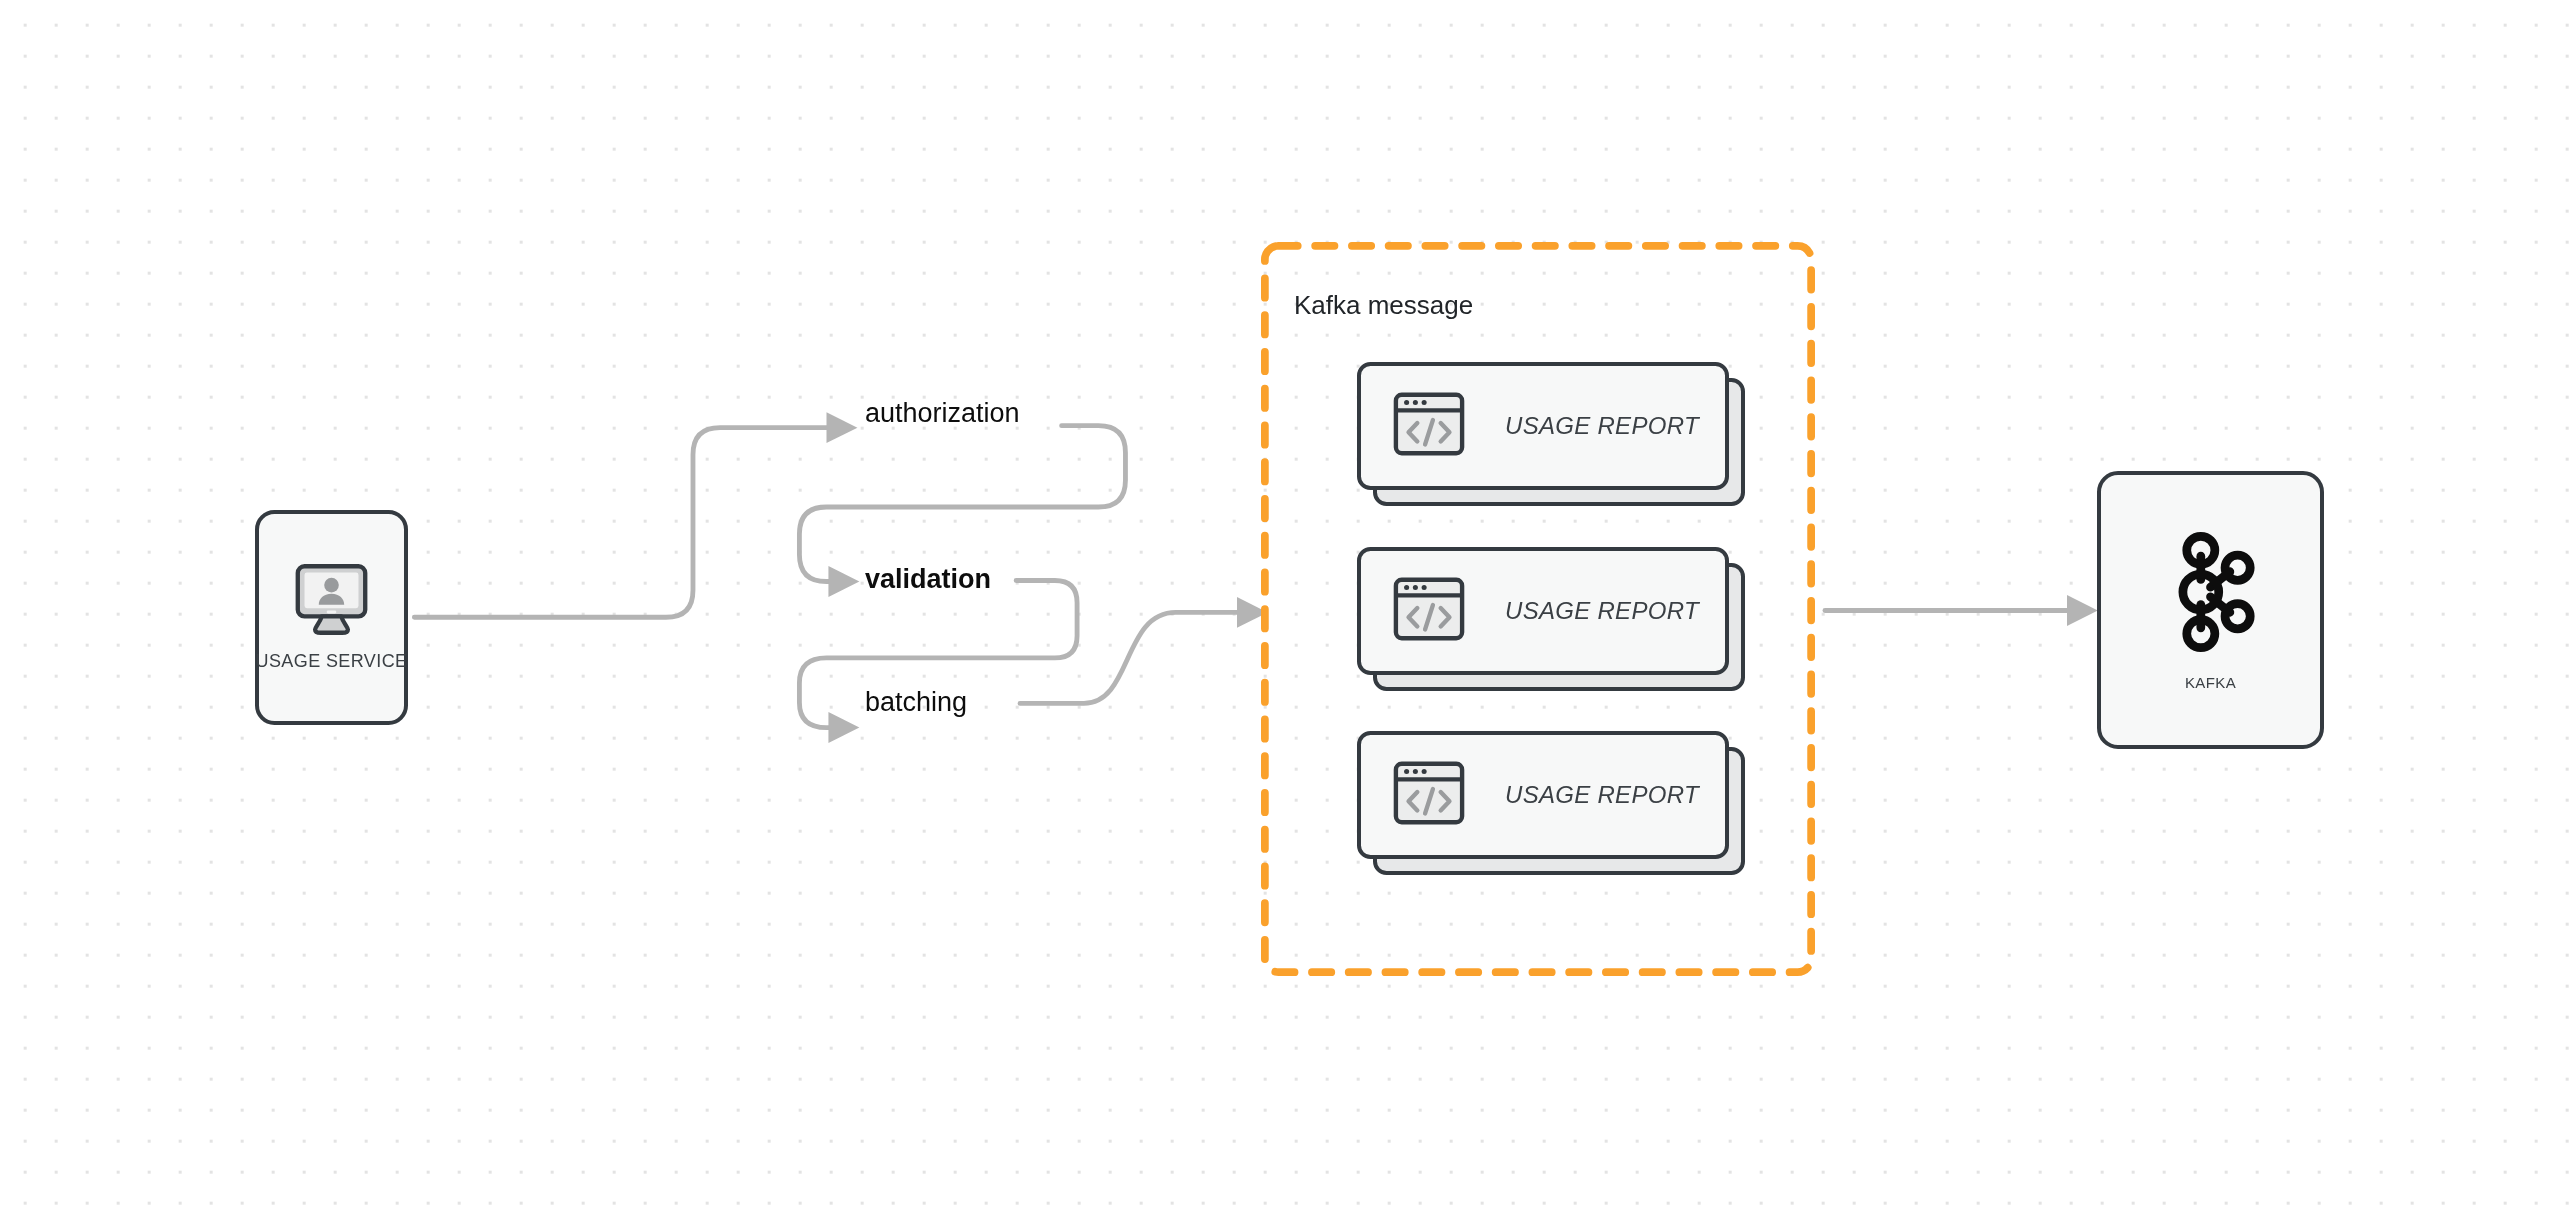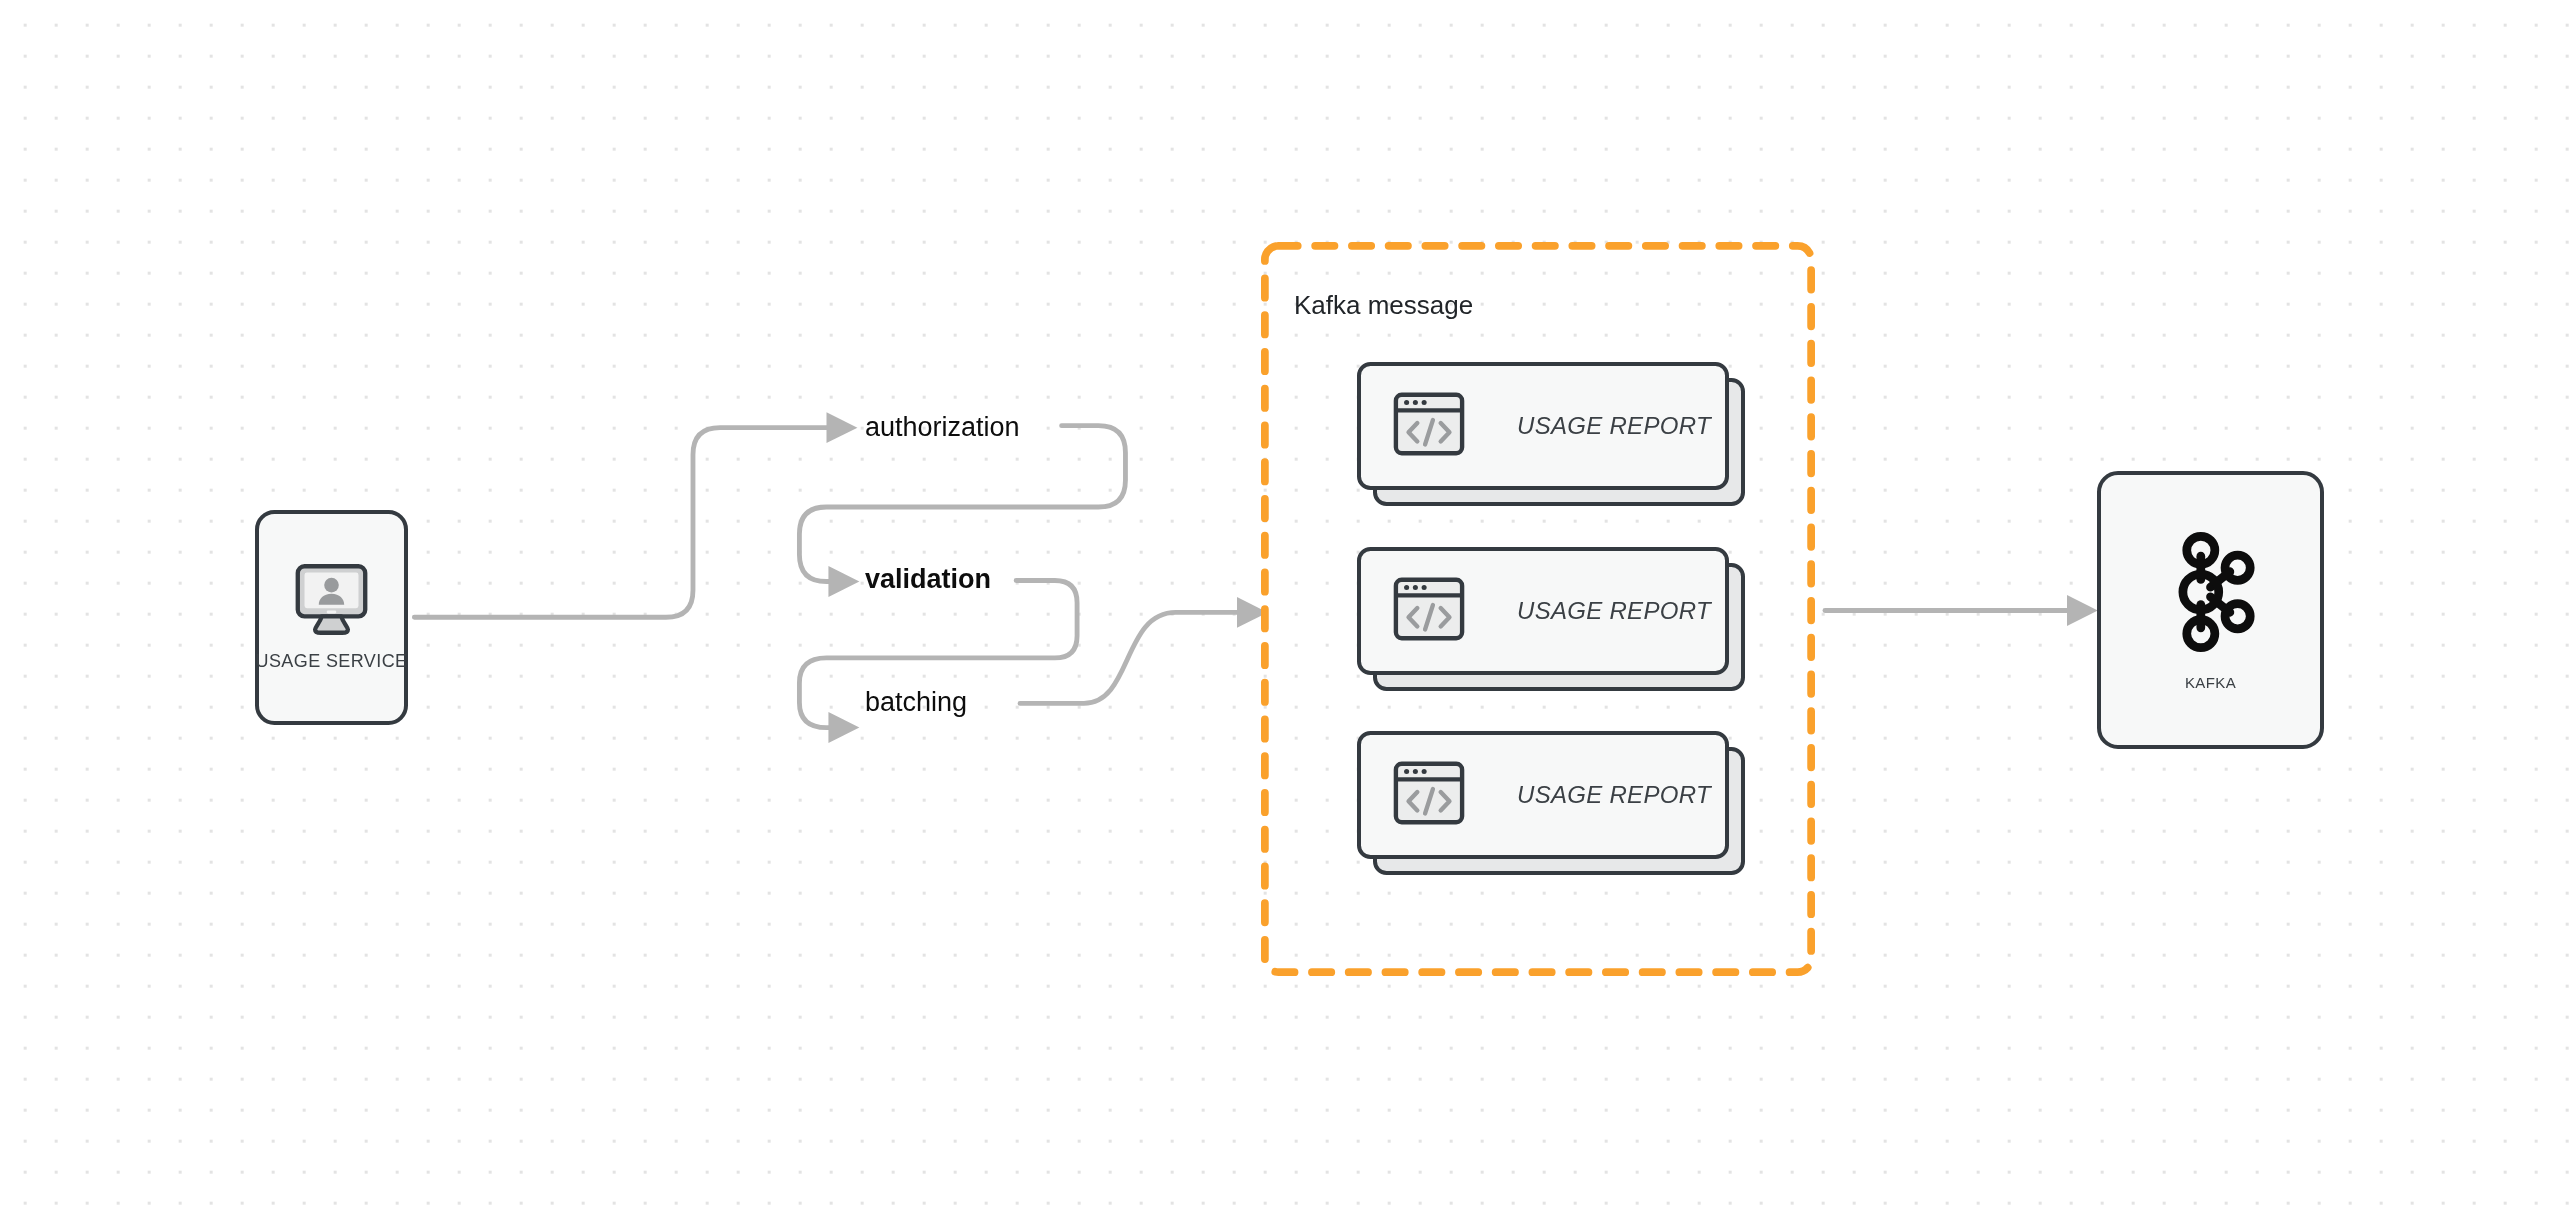--- a/index.html
+++ b/index.html
@@ -126,21 +126,20 @@
   .report-card {
     position: absolute;
     left: 0; top: 0;
     width: 372px; height: 128px;
     background: #f7f8f8;
     border: 4.8px solid #343a40;
     border-radius: 13.5px;
     display: flex;
     align-items: center;
     padding-left: 31px;
-    gap: 12px;
   }
   .report-icon { width: 74px; height: 74px; flex: none; }
   .report-label {
     font-size: 24px;
     font-style: italic;
     color: #3b4045;
     margin-left: 39px;
     white-space: nowrap;
     letter-spacing: 0.3px;
   }
@@ -149,21 +148,21 @@
   #report-card-2 { left: 1357px; top: 547px; }
   #report-card-3 { left: 1357px; top: 731px; }
 
   
   .step-label {
     position: absolute;
     font-size: 27px;
     color: #0d0d0d;
     white-space: nowrap;
   }
-  #step-label-0 { left: 865px; top: 412px; }
+  #step-label-0 { left: 865px; top: 398px; }
   #step-label-1 { left: 865px; top: 564px; font-weight: bold; }
   #step-label-2 { left: 865px; top: 687px; }
 </style>
 </head>
 <body>
 
 <div id="canvas">
 
   <svg id="edges" viewBox="0 0 2662 1262">
     <defs>

